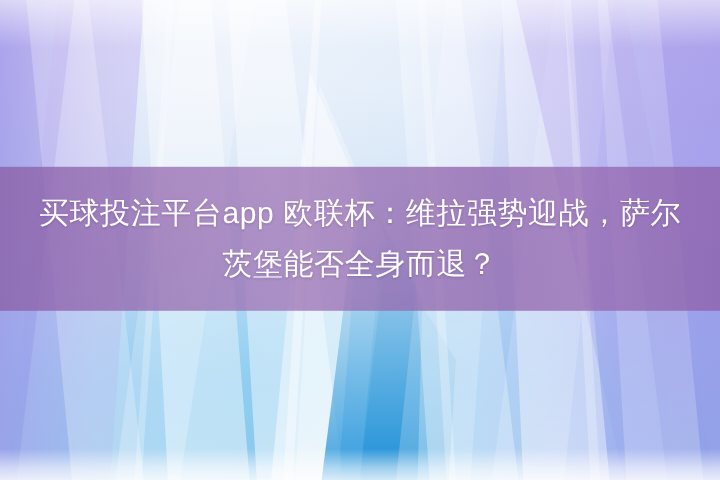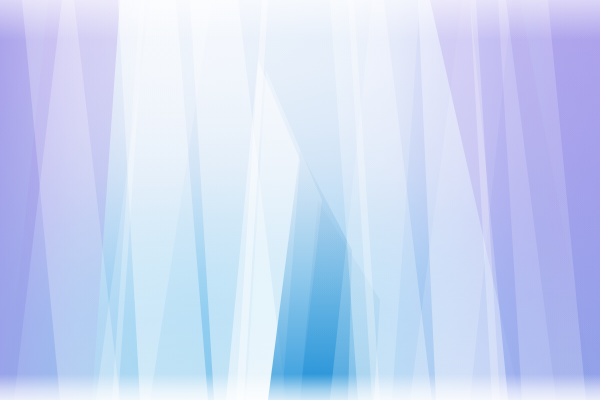--- a/index.html
+++ b/index.html
@@ -192,14 +192,17 @@
       <polygon points="140,0 145,0 118,400 112,400" fill="#ffffff" opacity="0.25"></polygon>
       <polygon points="470,0 476,0 500,400 492,400" fill="#ffffff" opacity="0.25"></polygon>
     </svg>
   </div>
 
   <div class="top-haze"></div>
   <div class="bottom-glow"></div>
 
   <div class="watermark"></div>
 
+  <div class="caption-band">
+    <p class="caption-text">买球投注平台app 欧联杯：维拉强势迎战，萨尔茨堡能否全身而退？</p>
+  </div>
 
 </div>
 
 </body></html>

